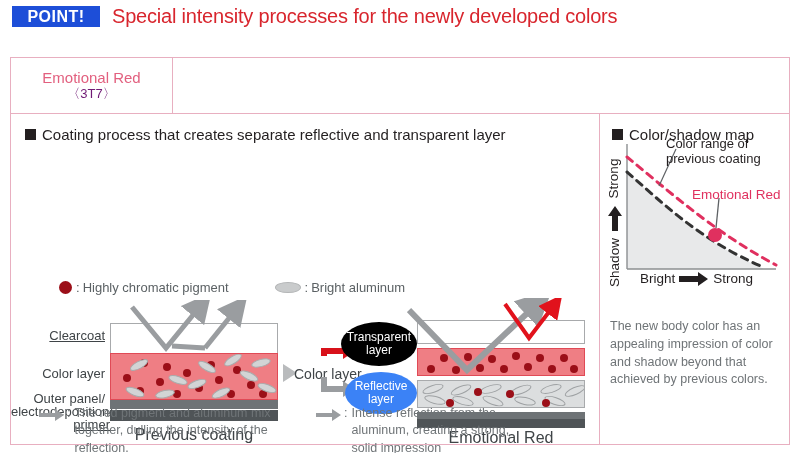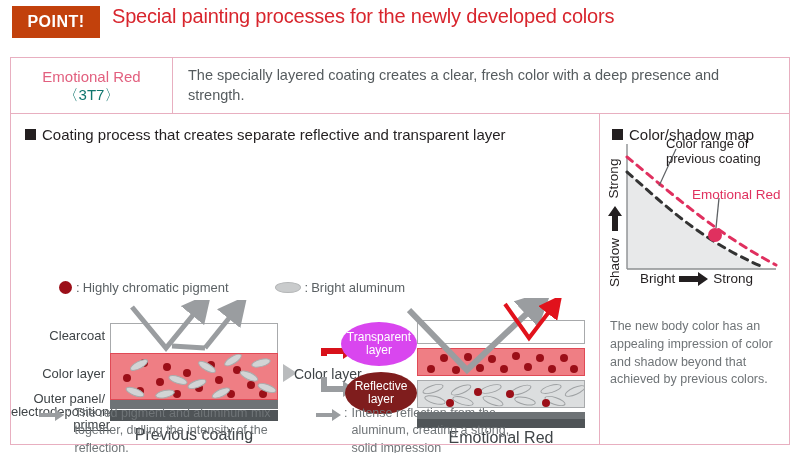--- a/index.html
+++ b/index.html
@@ -19,22 +19,22 @@
 
   
   #header {
     position: absolute;
     left: 0; top: 0;
     width: 800px; height: 46px;
   }
   #point-badge {
     position: absolute;
     left: 12px; top: 6px;
-    width: 88px; height: 32px;
-    background: #c2410c;
+    width: 88px; height: 21px;
+    background: #1d4ed8;
     color: #ffffff;
     font-size: 16px;
     font-weight: bold;
     letter-spacing: 0.5px;
     display: flex;
     align-items: center;
     justify-content: center;
   }
   #header-title {
     position: absolute;
@@ -68,22 +68,22 @@
     flex-direction: column;
     align-items: center;
     justify-content: center;
   }
   #color-name {
     font-size: 15px;
     color: #e2607f;
     line-height: 1.15;
   }
   #color-code {
-    font-size: 15px;
-    color: #0f766e;
+    font-size: 13px;
+    color: #701a75;
     line-height: 1.15;
   }
   #desc-cell {
     position: absolute;
     left: 163px; top: 0;
     width: 615px; height: 55px;
     padding: 8px 10px 0 14px;
   }
   #desc-text {
     font-size: 14.5px;
@@ -201,22 +201,22 @@
     position: absolute;
     border-radius: 50%;
     display: flex;
     align-items: center;
     justify-content: center;
     text-align: center;
     color: #ffffff;
     font-size: 12px;
     line-height: 1.08;
   }
-  .bubble-red  { background: #d946ef; }
-  .bubble-gray { background: #7f1d1d; }
+  .bubble-red  { background: #000000; }
+  .bubble-gray { background: #3b82f6; }
   #mid-label {
     position: absolute;
     font-size: 14px;
     color: #3f4447;
     white-space: nowrap;
   }
 
   
   .note {
     position: absolute;
@@ -256,53 +256,50 @@
   }
   .anno-red { color: #e0305f; font-size: 13.5px; }
 </style>
 </head>
 <body>
 
 <div id="page">
 
   <div id="header">
     <div id="point-badge">POINT!</div>
-    <div id="header-title">Special painting processes for the newly developed colors</div>
+    <div id="header-title">Special intensity processes for the newly developed colors</div>
   </div>
 
   <div id="frame">
 
     <div id="name-row">
       <div id="name-cell">
         <div id="color-name">Emotional Red</div>
         <div id="color-code">〈3T7〉</div>
-      </div>
-      <div id="desc-cell">
-        <div id="desc-text">The specially layered coating creates a clear, fresh color with a deep presence and strength.</div>
       </div>
     </div>
 
     <div id="body-left">
 
       <div class="sec-head" style="left:14px; top:12px;">
         <span class="sq"></span>
         <span>Coating process that creates separate reflective and transparent layer</span>
       </div>
 
       <div id="legend">
         <span class="dot-red"></span>
         <span class="legend-colon">:</span>
         <span>Highly chromatic pigment</span>
         <span class="legend-sep"></span>
         <span class="flake"></span>
         <span class="legend-colon">:</span>
         <span>Bright aluminum</span>
       </div>
 
-      <div class="dlabel" style="left:6px; top:215px; width:88px;">Clearcoat</div>
+      <div class="dlabel" style="left:6px; top:215px; width:88px;text-decoration:underline;">Clearcoat</div>
       <div class="dlabel" style="left:6px; top:253px; width:88px;">Color layer</div>
       <div class="dlabel" style="left:0px; top:278px; width:94px;">Outer panel/</div>
       <div class="dlabel" style="left:0px; top:291px; width:94px;">electrodeposition/</div>
       <div class="dlabel" style="left:5px; top:304px; width:94px;text-decoration:underline;">primer</div>
 
       <div class="stack" style="left:99px; top:209px; width:168px; height:98px;">
 
         <div class="lyr lyr-clear" style="left:0; top:0; width:168px; height:31px;"></div>
 
         <div class="lyr lyr-red" style="left:0; top:30px; width:168px; height:47px; overflow:hidden;">

